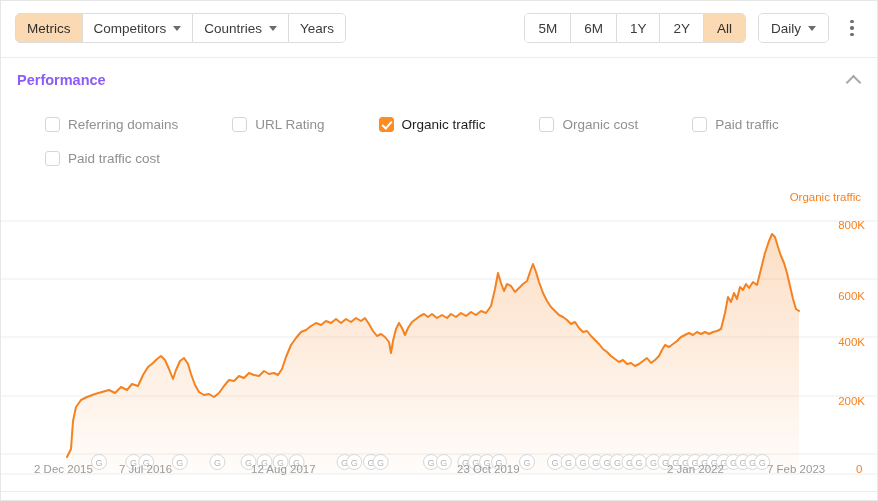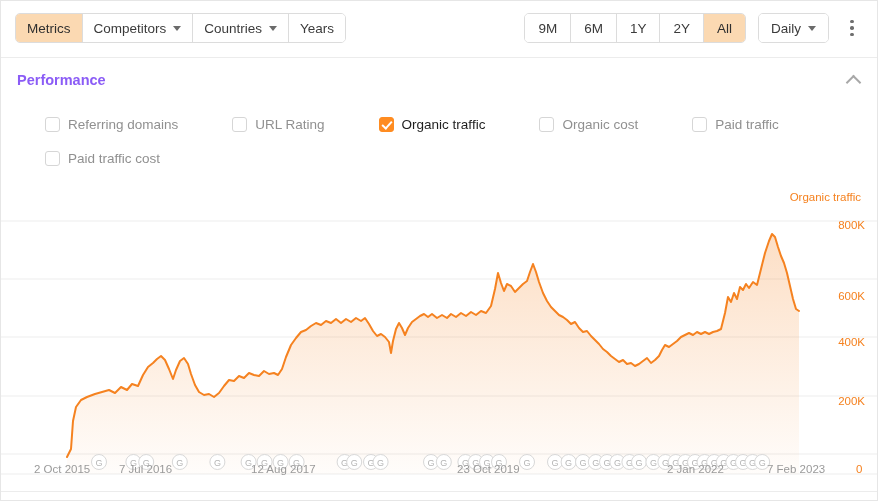--- a/index.html
+++ b/index.html
@@ -191,21 +191,21 @@
       </div>
       <div class="seg">
         <span>Years</span>
       </div>
     </div>
 
     <div class="spacer"></div>
 
     <div class="seg-group range-group">
       <div class="seg">
-        <span>9M</span>
+        <span>5M</span>
       </div>
       <div class="seg">
         <span>6M</span>
       </div>
       <div class="seg">
         <span>1Y</span>
       </div>
       <div class="seg">
         <span>2Y</span>
       </div>
@@ -454,21 +454,21 @@
       </svg>
     </div>
 
     <div class="ylab" style="top:28px">800K</div>
     <div class="ylab" style="top:99px">600K</div>
     <div class="ylab" style="top:145px">400K</div>
     <div class="ylab" style="top:204px">200K</div>
   </div>
 
   <div class="xlabels">
-    <div class="xlab" style="left:33px">2 Oct 2015</div>
+    <div class="xlab" style="left:33px">2 Dec 2015</div>
     <div class="xlab" style="left:118px">7 Jul 2016</div>
     <div class="xlab" style="left:250px">12 Aug 2017</div>
     <div class="xlab" style="left:456px">23 Oct 2019</div>
     <div class="xlab" style="left:666px">2 Jan 2022</div>
     <div class="xlab" style="left:766px">7 Feb 2023</div>
     <div class="xlab zero" style="left:855px">0</div>
   </div>
 
   <div class="footer-line"></div>
 </div>

